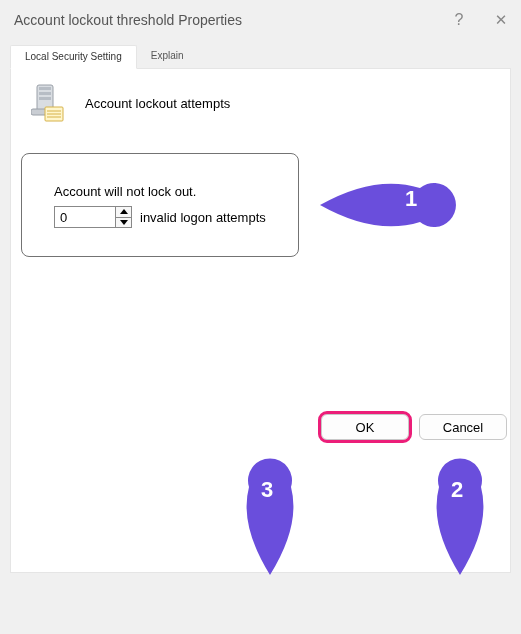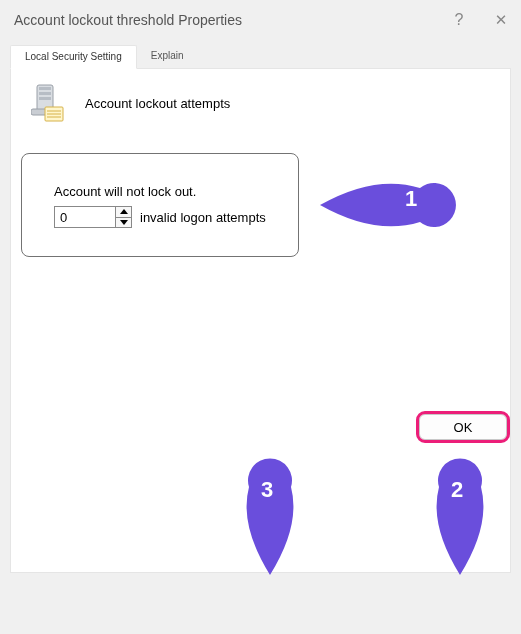--- a/index.html
+++ b/index.html
@@ -250,15 +250,16 @@
 
   <div class="callout callout-3">
     <svg width="50" height="110" viewBox="0 0 50 110">
       <path d="M25 110 Q -6 60 4 22 A 22 22 0 1 1 46 22 Q 56 60 25 110 Z" fill="#6a4edc"></path>
     </svg>
     <div class="callout-num">3</div>
   </div>
 
   <div class="button-row">
     <div class="dlg-button highlighted">OK</div>
+    <div class="dlg-button">Cancel</div>
   </div>
 
 </div>
 
 </body></html>

